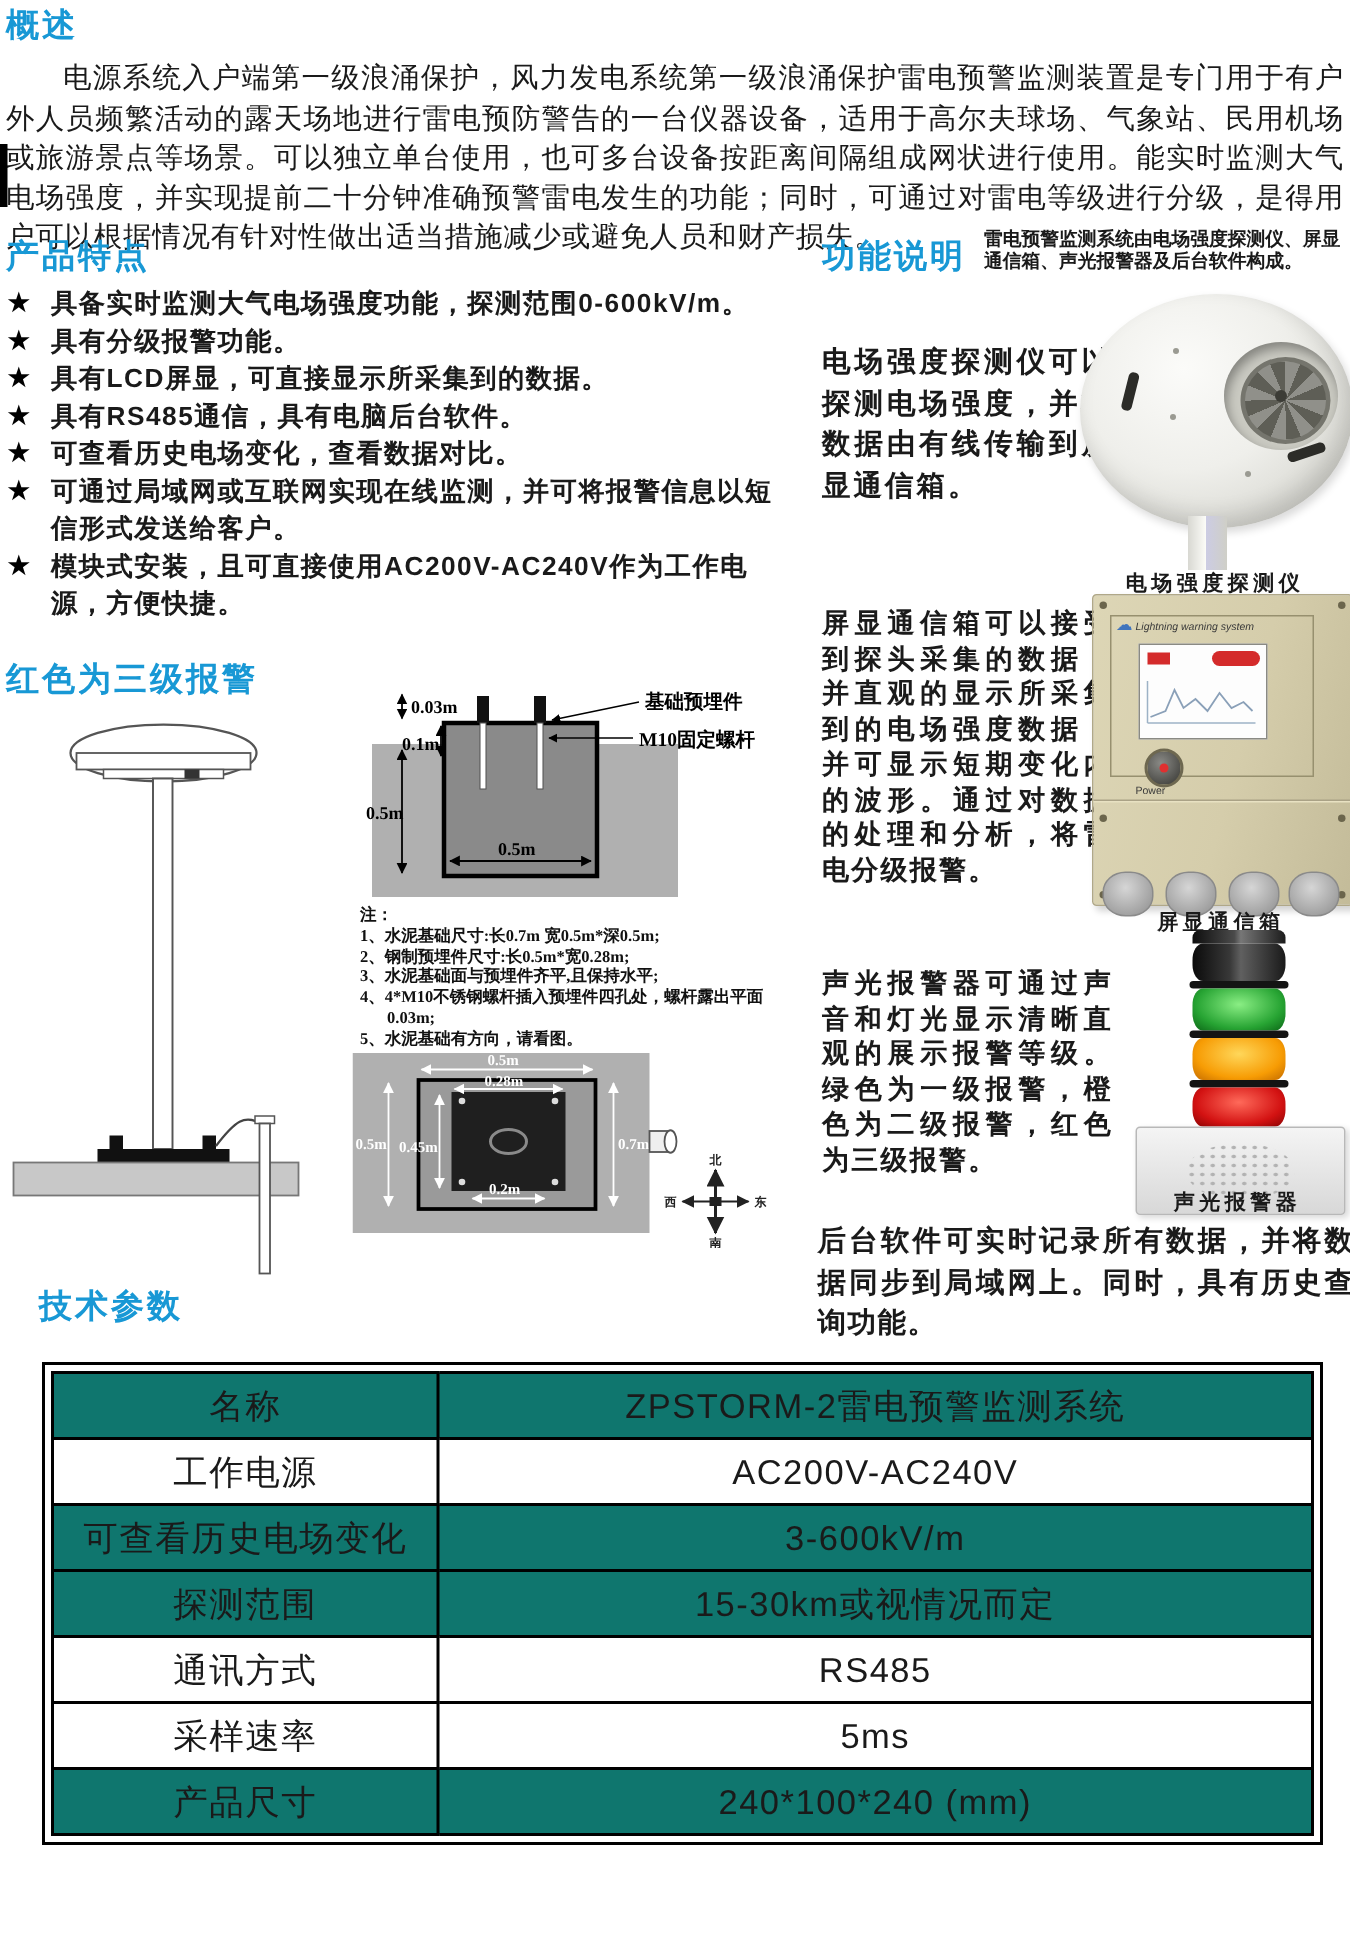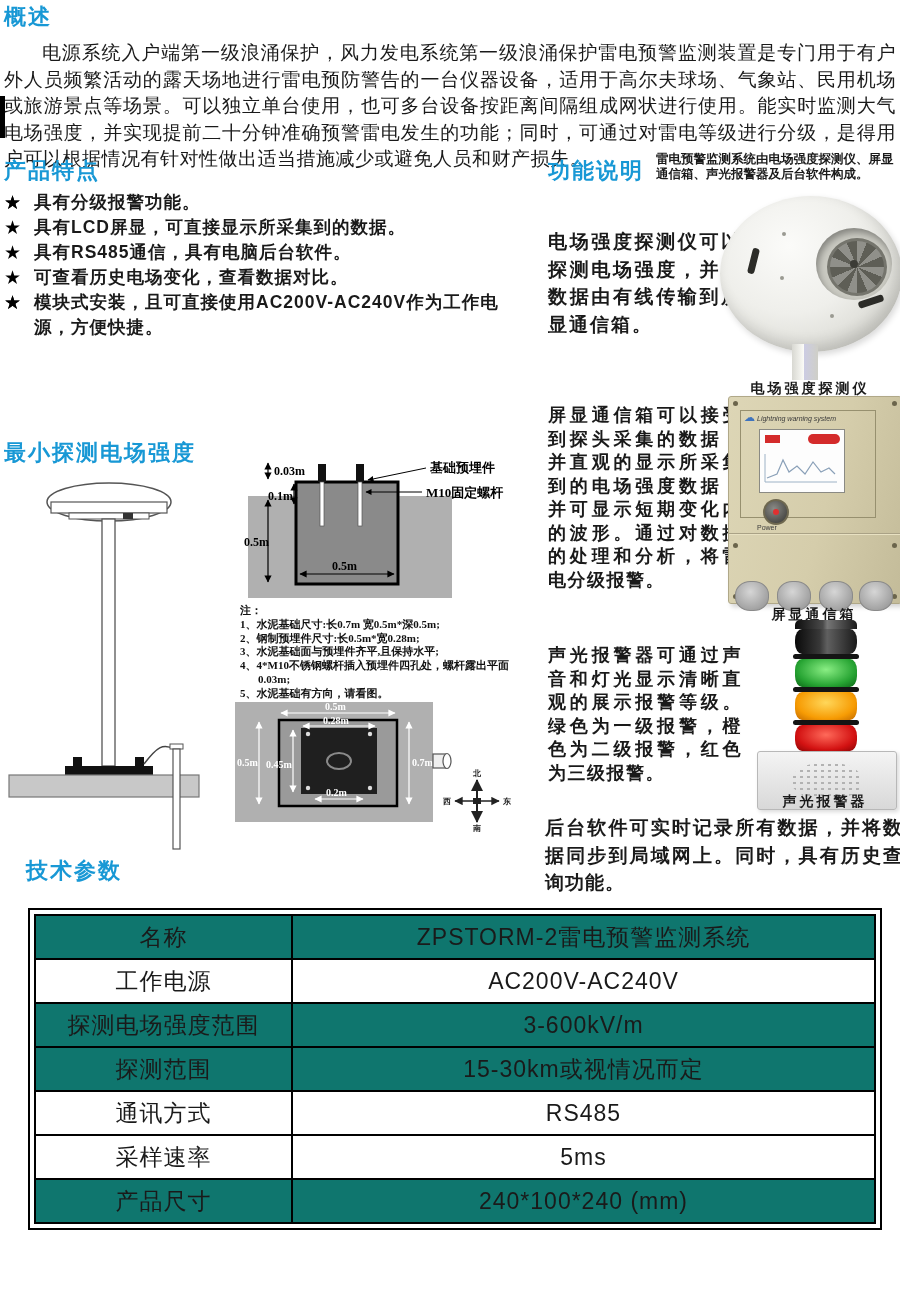--- a/index.html
+++ b/index.html
@@ -95,26 +95,26 @@
 </style>
 </head>
 <body>
 
 <div class="abs heading" style="left:4px;top:2px;">概述</div>
 <div class="abs" id="overview-body">电源系统入户端第一级浪涌保护，风力发电系统第一级浪涌保护雷电预警监测装置是专门用于有户外人员频繁活动的露天场地进行雷电预防警告的一台仪器设备，适用于高尔夫球场、气象站、民用机场或旅游景点等场景。可以独立单台使用，也可多台设备按距离间隔组成网状进行使用。能实时监测大气电场强度，并实现提前二十分钟准确预警雷电发生的功能；同时，可通过对雷电等级进行分级，是得用户可以根据情况有针对性做出适当措施减少或避免人员和财产损失。</div>
 <div class="abs" id="edge-artifact"></div>
 
 <div class="abs heading" style="left:4px;top:156px;">产品特点</div>
 <ul class="abs" id="feature-list">
-  <li><span class="star">★</span></li>
+  <li><span class="star">★</span><span>具备实时监测大气电场强度功能，探测范围0-600kV/m。</span></li>
   <li><span class="star">★</span><span>具有分级报警功能。</span></li>
   <li><span class="star">★</span><span>具有LCD屏显，可直接显示所采集到的数据。</span></li>
   <li><span class="star">★</span><span>具有RS485通信，具有电脑后台软件。</span></li>
   <li><span class="star">★</span><span>可查看历史电场变化，查看数据对比。</span></li>
-  <li><span class="star">★</span></li>
+  <li><span class="star">★</span><span>可通过局域网或互联网实现在线监测，并可将报警信息以短信形式发送给客户。</span></li>
   <li><span class="star">★</span><span>模块式安装，且可直接使用AC200V-AC240V作为工作电源，方便快捷。</span></li>
 </ul>
 
 <div class="abs heading" style="left:548px;top:156px;">功能说明</div>
 <div class="abs" id="func-note">雷电预警监测系统由电场强度探测仪、屏显通信箱、声光报警器及后台软件构成。</div>
 
 <div class="abs rpara" id="detector-text">电场强度探测仪可以探测电场强度，并将数据由有线传输到屏显通信箱。</div>
 
 <div class="abs" id="detector-img">
   <div class="disc">
@@ -180,21 +180,21 @@
     <div class="seg seg-red"></div>
   </div>
   <div class="abase">
     <div class="spk"></div>
   </div>
 </div>
 <div class="abs imgcaption" style="left:755px;top:793px;width:140px;">声光报警器</div>
 
 <div class="abs" id="software-text">后台软件可实时记录所有数据，并将数据同步到局域网上。同时，具有历史查询功能。</div>
 
-<div class="abs heading" style="left:4px;top:438px;">最小探测电场强度</div>
+<div class="abs heading" style="left:4px;top:438px;">红色为三级报警</div>
 
 <svg class="abs" style="left:5px;top:476px;" width="212" height="395" viewBox="0 0 212 395">
   <ellipse cx="104" cy="26" rx="62" ry="19" fill="#fff" stroke="#555" stroke-width="1.5"></ellipse>
   <rect x="46" y="26" width="116" height="11" fill="#fff" stroke="#555" stroke-width="1.2"></rect>
   <rect x="64" y="37" width="80" height="6" fill="#fff" stroke="#555" stroke-width="1"></rect>
   <rect x="118" y="37" width="10" height="6" fill="#333"></rect>
   <rect x="97" y="43" width="13" height="247" fill="#fff" stroke="#555" stroke-width="1.3"></rect>
   <rect x="68" y="281" width="9" height="9" fill="#111"></rect>
   <rect x="130" y="281" width="9" height="9" fill="#111"></rect>
   <rect x="60" y="290" width="88" height="9" fill="#111"></rect>
@@ -290,21 +290,21 @@
     <tbody>
       <tr class="g">
         <td class="lbl">名称</td>
         <td>ZPSTORM-2雷电预警监测系统</td>
       </tr>
       <tr class="w">
         <td class="lbl">工作电源</td>
         <td>AC200V-AC240V</td>
       </tr>
       <tr class="g">
-        <td class="lbl">探测电场强度范围</td>
+        <td class="lbl">可查看历史电场变化</td>
         <td>3-600kV/m</td>
       </tr>
       <tr class="g">
         <td class="lbl">探测范围</td>
         <td>15-30km或视情况而定</td>
       </tr>
       <tr class="w">
         <td class="lbl">通讯方式</td>
         <td>RS485</td>
       </tr>

